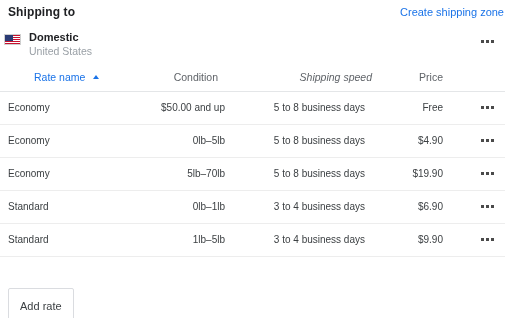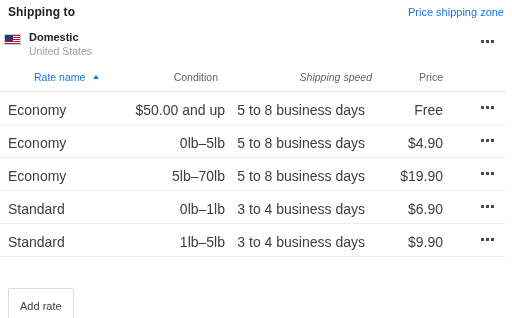--- a/index.html
+++ b/index.html
@@ -164,21 +164,21 @@
 
   .rate-row {
     position: relative;
     height: 32px;
     width: 505px;
     border-bottom: 1px solid #ededed;
   }
   .cell {
     position: absolute;
     top: 10px;
-    font-size: 14px;
+    font-size: 10px;
     color: #3c4043;
     white-space: nowrap;
   }
   .cell.c-name  { left: 8px; }
   .cell.c-cond  { right: 280px; text-align: right; }
   .cell.c-speed { right: 140px; text-align: right; }
   .cell.c-price { right: 62px;  }
   .row-menu {
     position: absolute;
     left: 478px;
@@ -205,21 +205,21 @@
     border-radius: 2px;
     cursor: pointer;
     box-sizing: border-box;
   }
 </style>
 </head>
 <body>
 
 <div class="page-head">
   <div class="page-title">Shipping to</div>
-  <div class="create-zone-link">Price shipping zone</div>
+  <div class="create-zone-link">Create shipping zone</div>
 </div>
 
 <div class="zone-row">
   <span class="flag-icon">
     <span class="flag-stripes"></span>
     <span class="flag-canton"></span>
   </span>
   <div class="zone-name">Domestic</div>
   <div class="zone-sub">United States</div>
   <div class="zone-menu">

